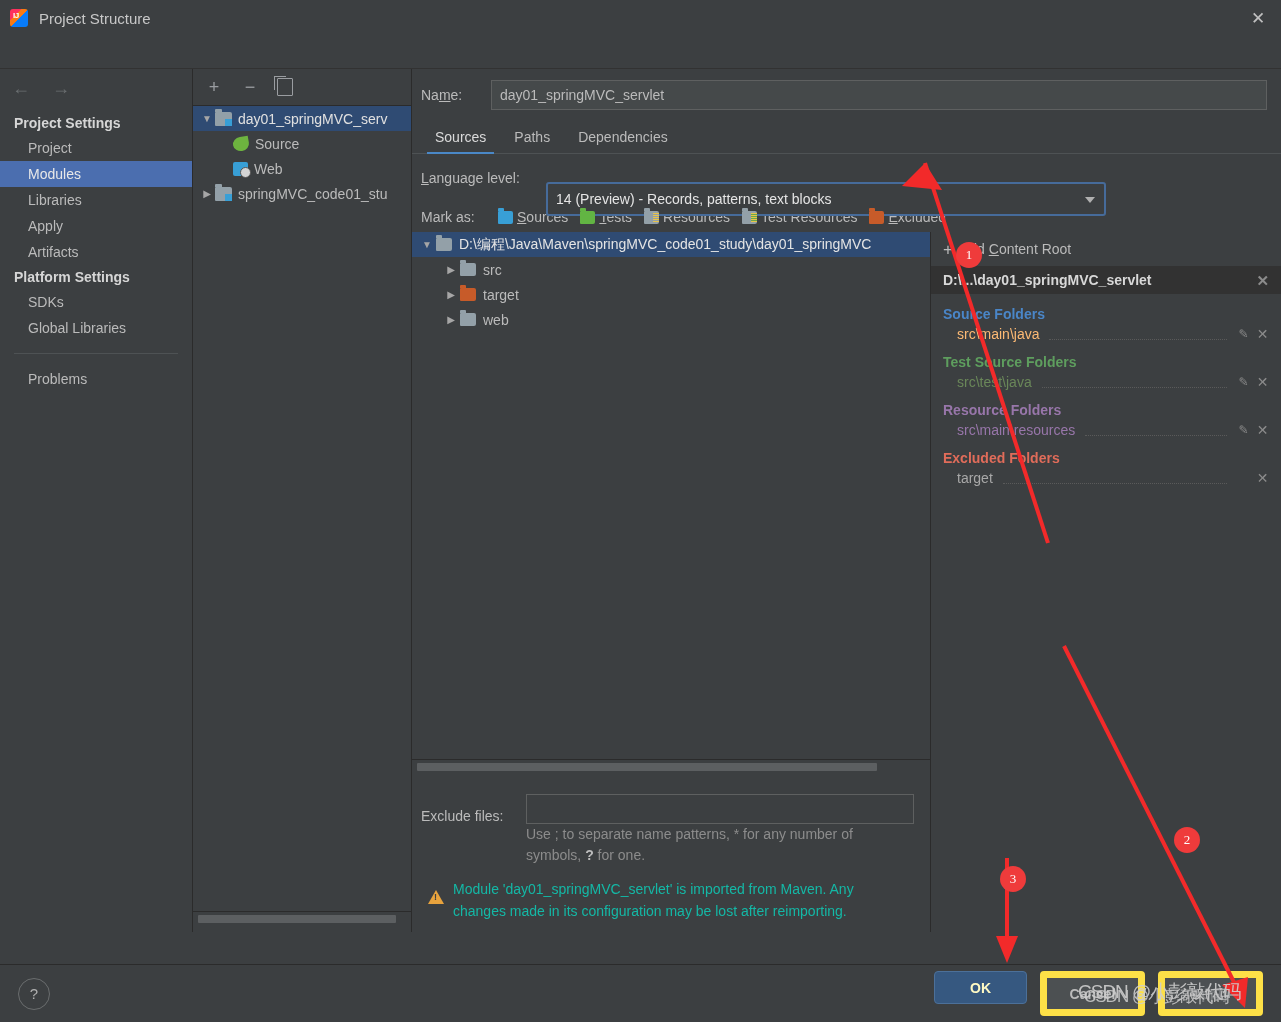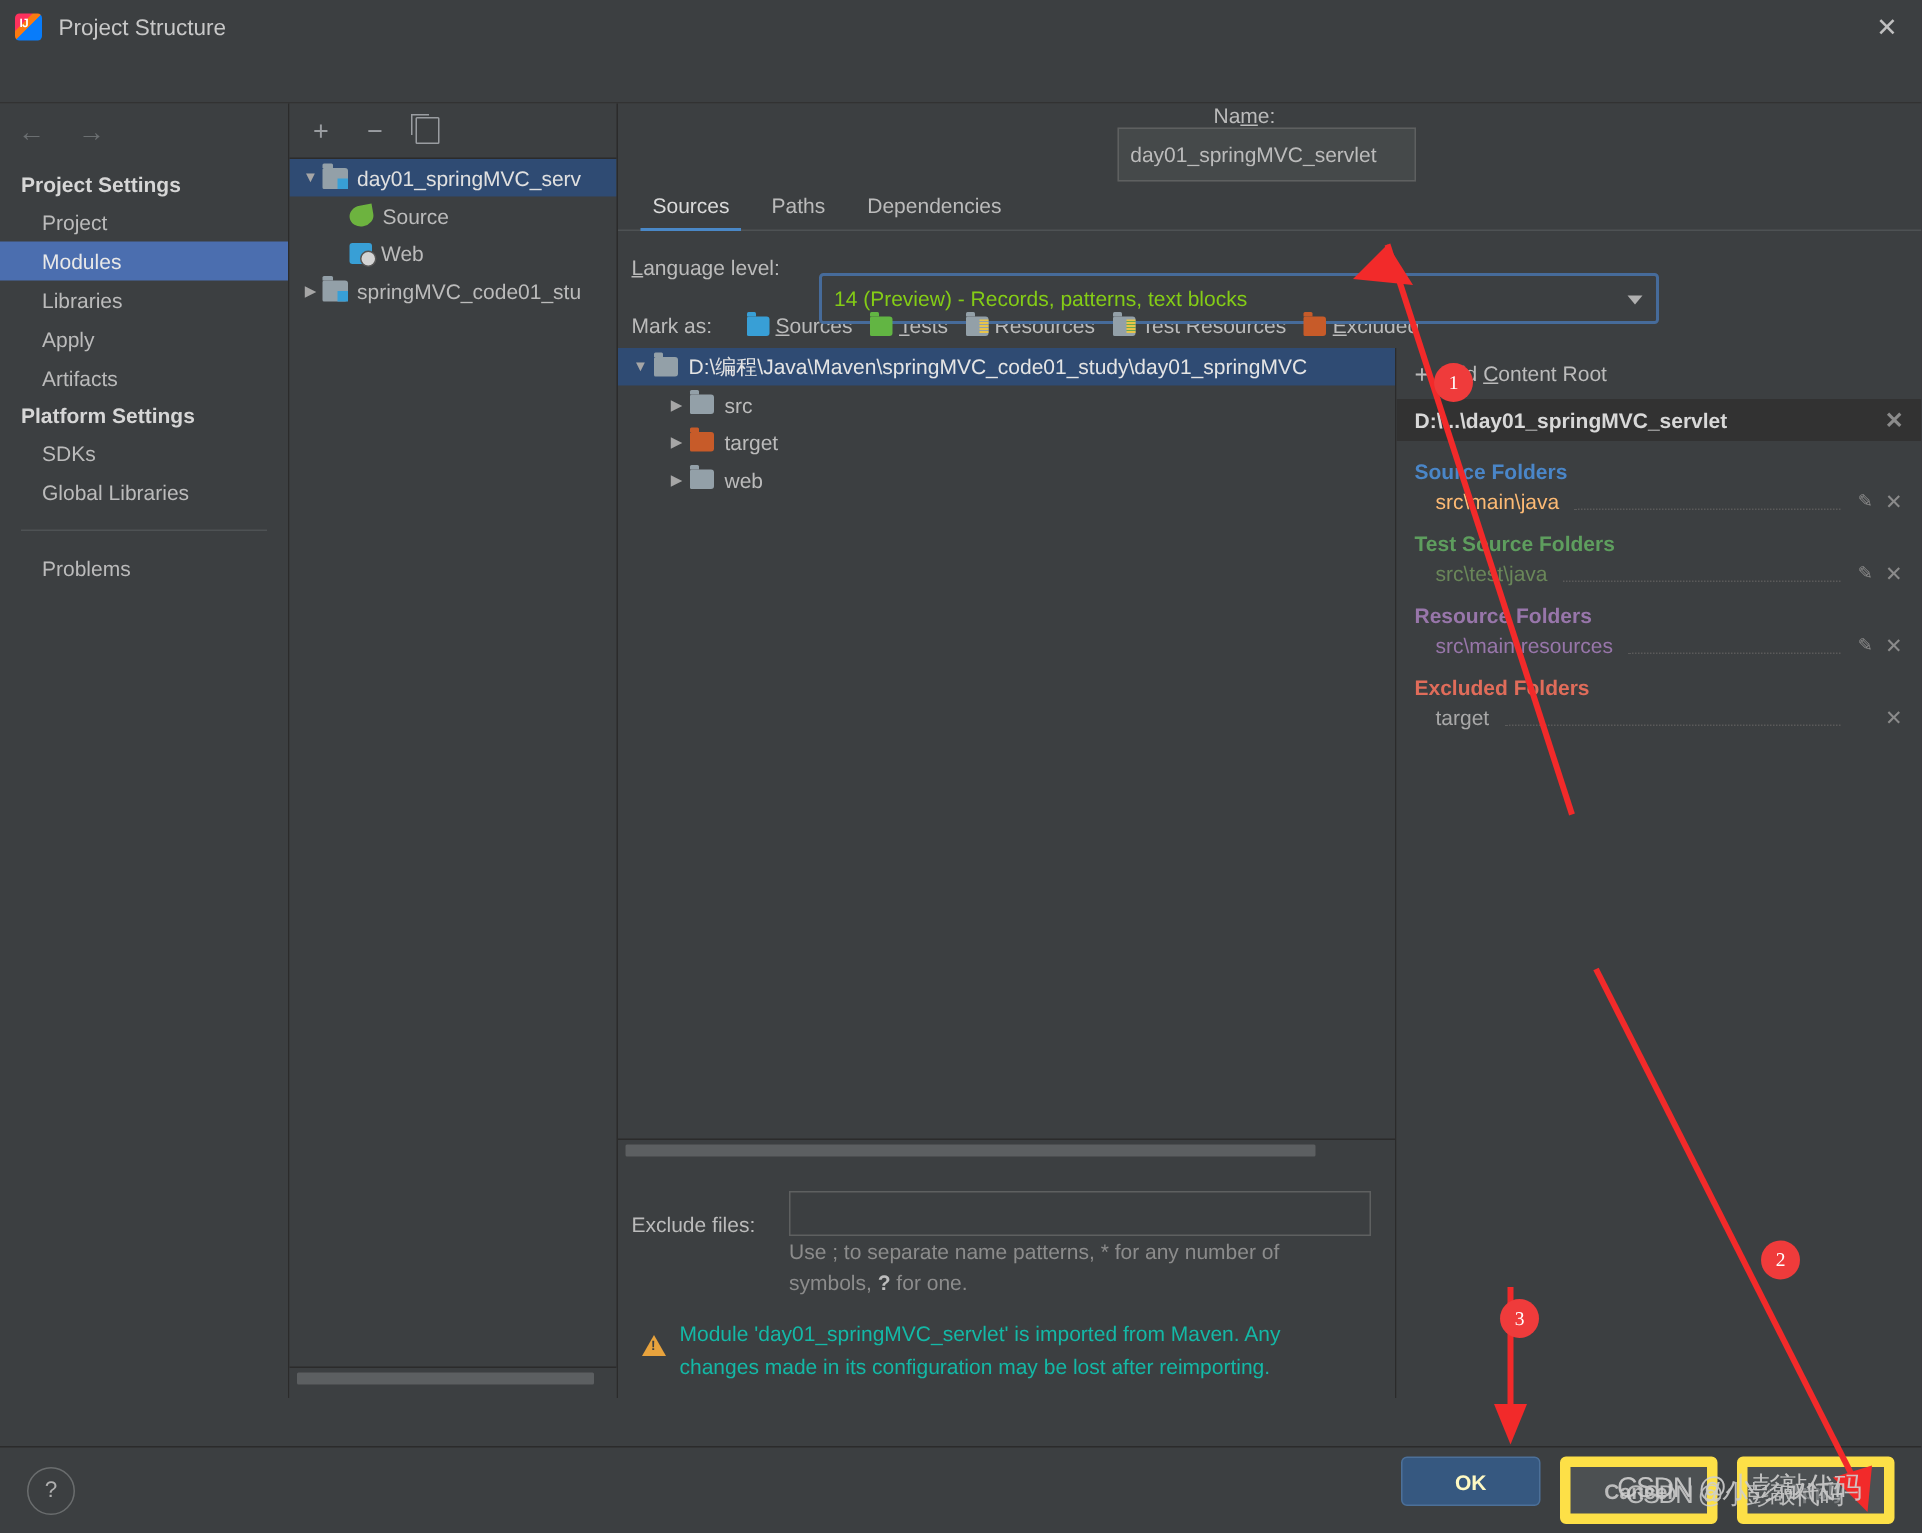--- a/index.html
+++ b/index.html
@@ -157,21 +157,20 @@
   
   .main {
     flex: 1; min-width: 0;
     background: #3c3f41;
     display: flex; flex-direction: column;
     position: relative;
   }
   .name-row {
     display: flex; align-items: center; height: 52px;
     padding: 0 14px 0 9px;
-    flex-direction: column;
   }
   .name-label { width: 70px; font-size: 14px; color: #bbbbbb; }
   .name-label u { text-decoration: underline; }
   .name-input {
     flex: 1; height: 28px;
     background: #45494a; border: 1px solid #5e6060;
     color: #bbbbbb; font-size: 14px;
     padding: 0 8px; font-family: "Liberation Sans", sans-serif;
     outline: none;
   }
@@ -195,21 +194,21 @@
     display: flex; align-items: center; height: 48px; padding-left: 9px; padding-right: 14px;
   }
   .lang-label { width: 125px; font-size: 14px; color: #bbbbbb; }
   .lang-label u { text-decoration: underline; }
   .combo {
     flex: 1; height: 30px; max-width: 540px;
     background: #3c3f41;
     border: 2px solid #466b9a;
     border-radius: 3px;
     display: flex; align-items: center;
-    padding: 0 8px; position: relative; font-size: 14px; color: #84cc16; margin-top: 42px;
+    padding: 0 8px; position: relative; font-size: 14px; color: #e5e5e5; margin-top: 42px;
   }
   .combo .arrow {
     position: absolute; right: 9px; top: 50%;
     width: 0; height: 0; margin-top: -2px;
     border-left: 5px solid transparent;
     border-right: 5px solid transparent;
     border-top: 6px solid #b0b0b0;
   }
 
   .markrow {

